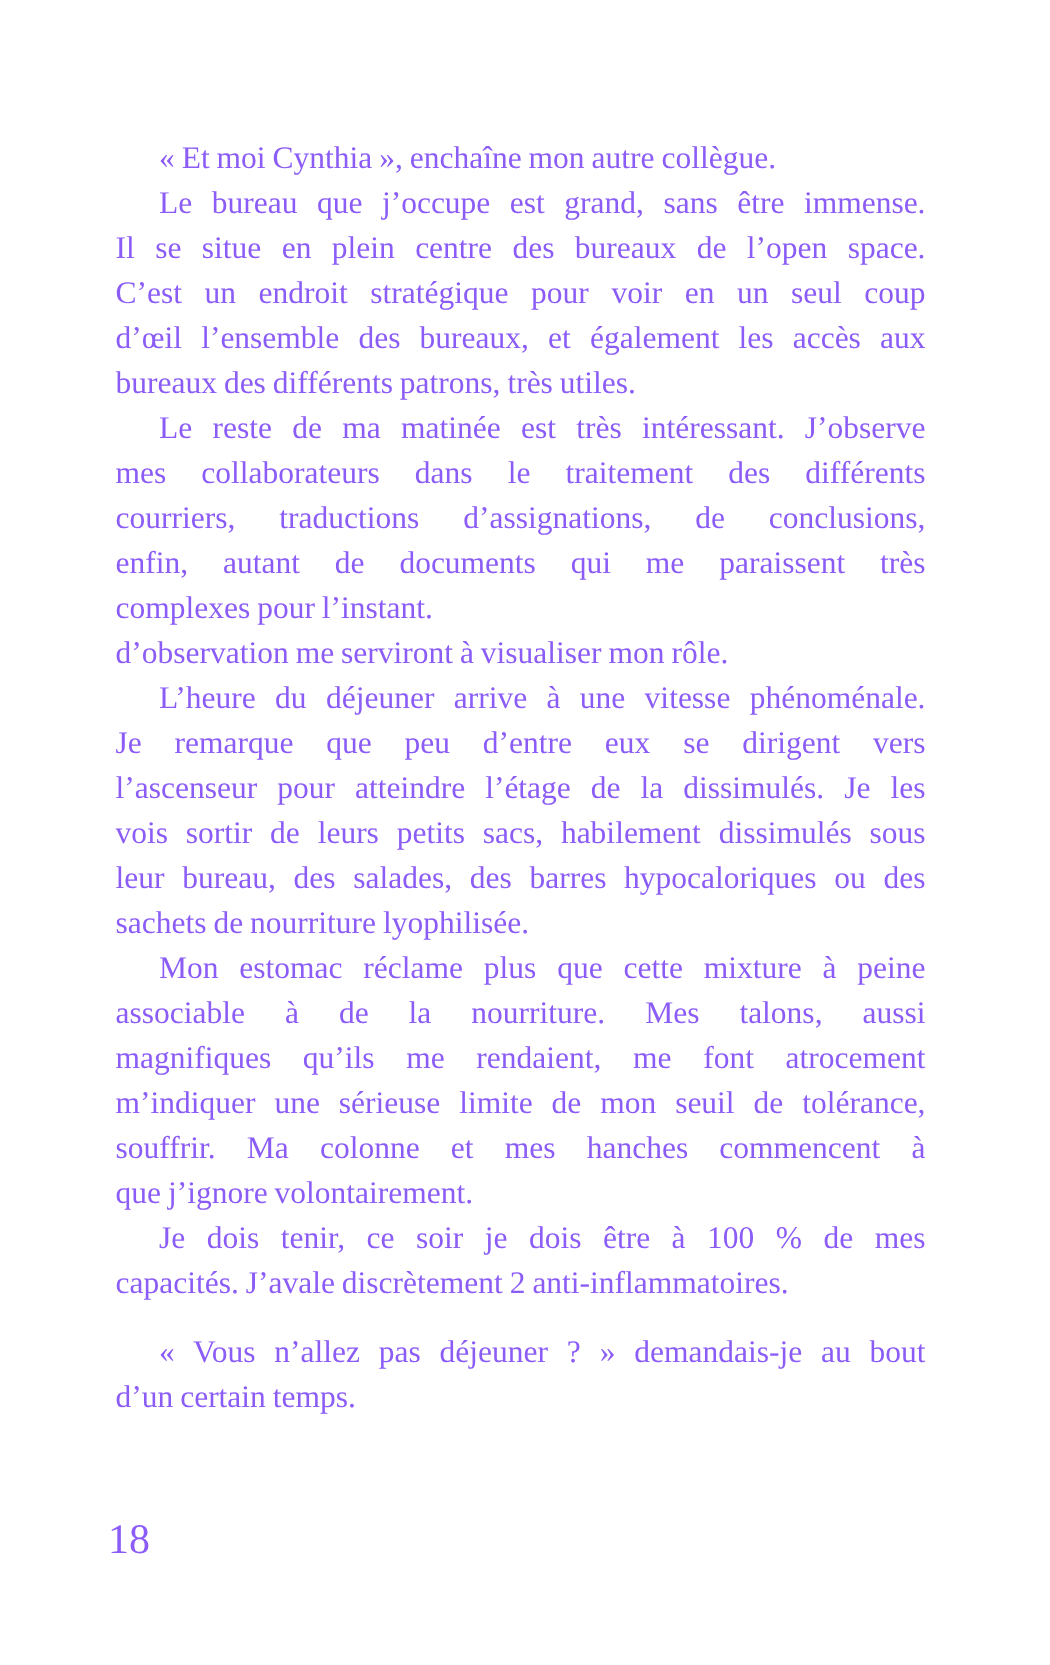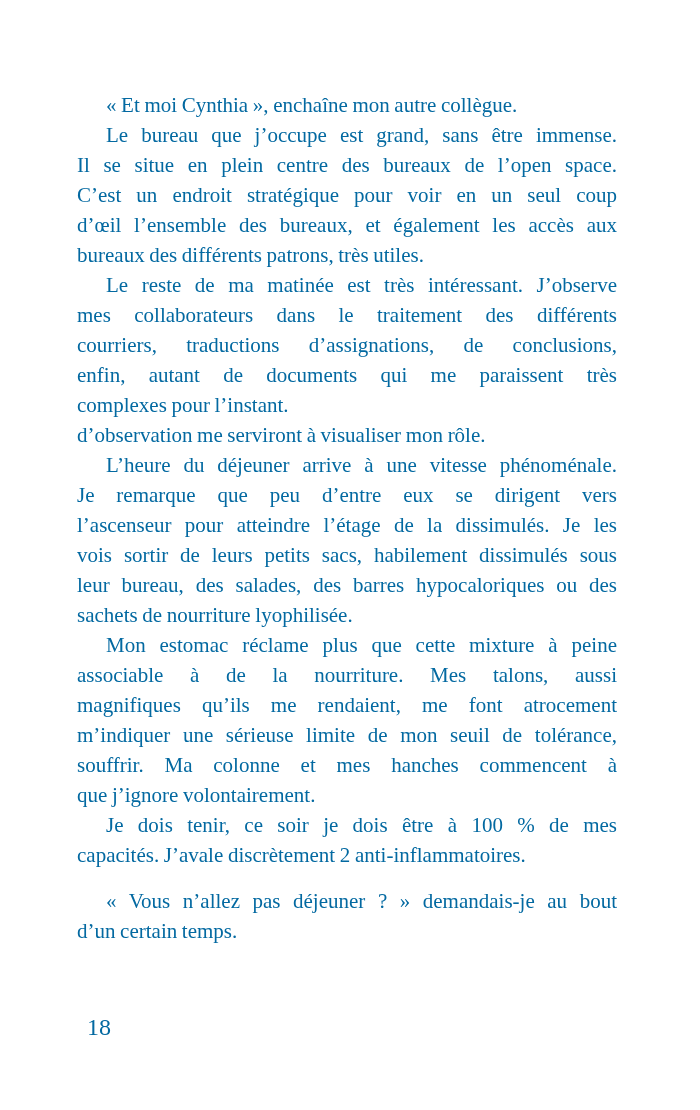--- a/index.html
+++ b/index.html
@@ -6,21 +6,21 @@
     margin: 0;
     padding: 0;
     background: #ffffff;
   }
   .book-page {
     position: relative;
     width: 700px;
     height: 1110px;
     background: #ffffff;
     font-family: "Liberation Serif", serif;
-    color: #0369a1;
+    color: #8b5cf6;
     overflow: hidden;
   }
   .text-block {
     position: absolute;
     left: 77px;
     top: 90px;
     width: 540px;
   }
   .paragraph {
     margin: 0;
@@ -41,23 +41,23 @@
   }
   .line.first {
     text-indent: 29px;
   }
   .line.last {
     text-align: left;
     text-align-last: left;
   }
   .page-number {
     position: absolute;
-    left: 87px;
+    left: 72px;
     top: 1012px;
-    font-size: 24px;
+    font-size: 28px;
     line-height: 30px;
   }
 </style>
 </head>
 <body>
 
 <div class="book-page">
   <div class="text-block">
       <div class="paragraph">
         <div class="line first last">« Et moi Cynthia », enchaîne mon autre collègue.</div>

